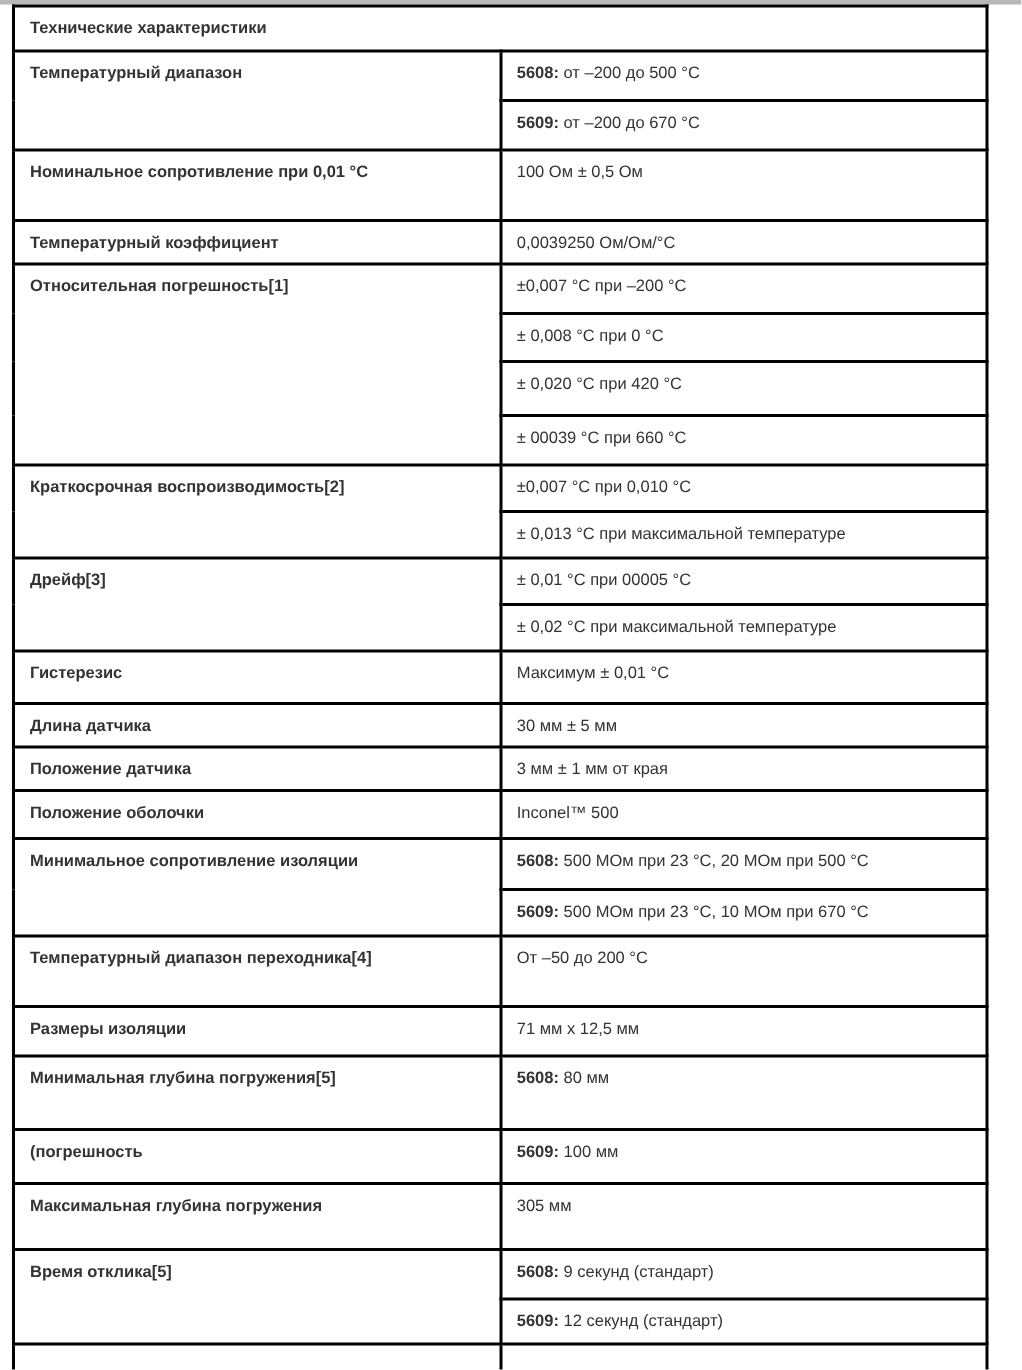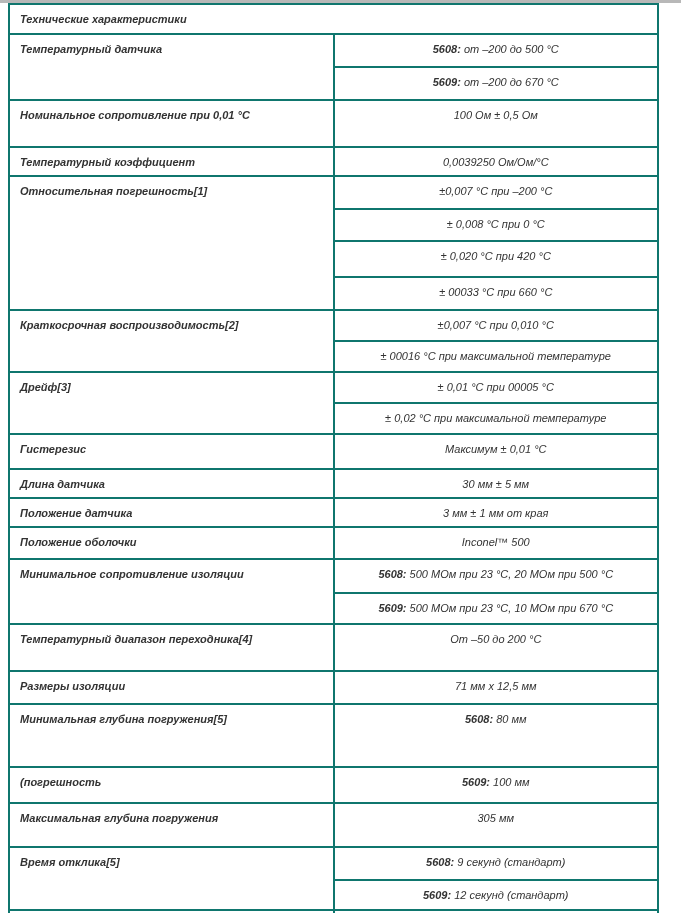--- a/index.html
+++ b/index.html
@@ -29,57 +29,55 @@
     border-collapse: collapse;
     table-layout: fixed;
     margin-left: 8px;
     margin-top: 0;
     width: 651px;
     color: #333333;
     font-size: 11px;
     line-height: 15px;
   }
   table.spec td {
-    border: 2px solid #0f766e;
+    border: 2px solid #000000;
     vertical-align: top;
     padding: 7px 10px 5px 10px;
     background: #ffffff;
     overflow: hidden;
-    font-style: italic;
   }
   td.hdr {
     font-weight: bold;
   }
   td.label {
     width: 172px; 
     font-weight: bold;
   }
   td.val {
     font-weight: normal;
-    text-align: center;
   }
   .pfx {
     font-weight: bold;
   }
 </style>
 </head>
 <body>
 
 <div class="viewport">
   <div class="top-strip"></div>
 
   <table class="spec">
 
     <tbody>
         <tr style="height:30px">
       <td class="hdr" colspan="2">Технические характеристики</td>
     </tr>
 
     <tr style="height:33px">
-      <td class="label" rowspan="2">Температурный датчика</td>
+      <td class="label" rowspan="2">Температурный диапазон</td>
       <td class="val"><span class="pfx">5608:</span><span> от –200 до 500 °C</span></td>
     </tr>
     <tr style="height:33px">
       <td class="val"><span class="pfx">5609:</span><span> от –200 до 670 °C</span></td>
     </tr>
 
     <tr style="height:47px">
       <td class="label">Номинальное сопротивление при 0,01 °C</td>
       <td class="val">100 Ом ± 0,5 Ом</td>
     </tr>
@@ -93,29 +91,29 @@
       <td class="label" rowspan="4">Относительная погрешность[1]</td>
       <td class="val">±0,007 °C при –200 °C</td>
     </tr>
     <tr style="height:32px">
       <td class="val">± 0,008 °C при 0 °C</td>
     </tr>
     <tr style="height:36px">
       <td class="val">± 0,020 °C при 420 °C</td>
     </tr>
     <tr style="height:33px">
-      <td class="val">± 00033 °C при 660 °C</td>
+      <td class="val">± 00039 °C при 660 °C</td>
     </tr>
 
     <tr style="height:31px">
       <td class="label" rowspan="2">Краткосрочная воспроизводимость[2]</td>
       <td class="val">±0,007 °C при 0,010 °C</td>
     </tr>
     <tr style="height:31px">
-      <td class="val">± 00016 °C при максимальной температуре</td>
+      <td class="val">± 0,013 °C при максимальной температуре</td>
     </tr>
 
     <tr style="height:31px">
       <td class="label" rowspan="2">Дрейф[3]</td>
       <td class="val">± 0,01 °C при 00005 °C</td>
     </tr>
     <tr style="height:31px">
       <td class="val">± 0,02 °C при максимальной температуре</td>
     </tr>
 
@@ -150,21 +148,21 @@
     <tr style="height:47px">
       <td class="label">Температурный диапазон переходника[4]</td>
       <td class="val">От –50 до 200 °C</td>
     </tr>
 
     <tr style="height:33px">
       <td class="label">Размеры изоляции</td>
       <td class="val">71 мм x 12,5 мм</td>
     </tr>
 
-    <tr style="height:63px">
+    <tr style="height:49px">
       <td class="label">Минимальная глубина погружения[5]</td>
       <td class="val"><span class="pfx">5608:</span><span> 80 мм</span></td>
     </tr>
 
     <tr style="height:36px">
       <td class="label">(погрешность</td>
       <td class="val"><span class="pfx">5609:</span><span> 100 мм</span></td>
     </tr>
 
     <tr style="height:44px">

